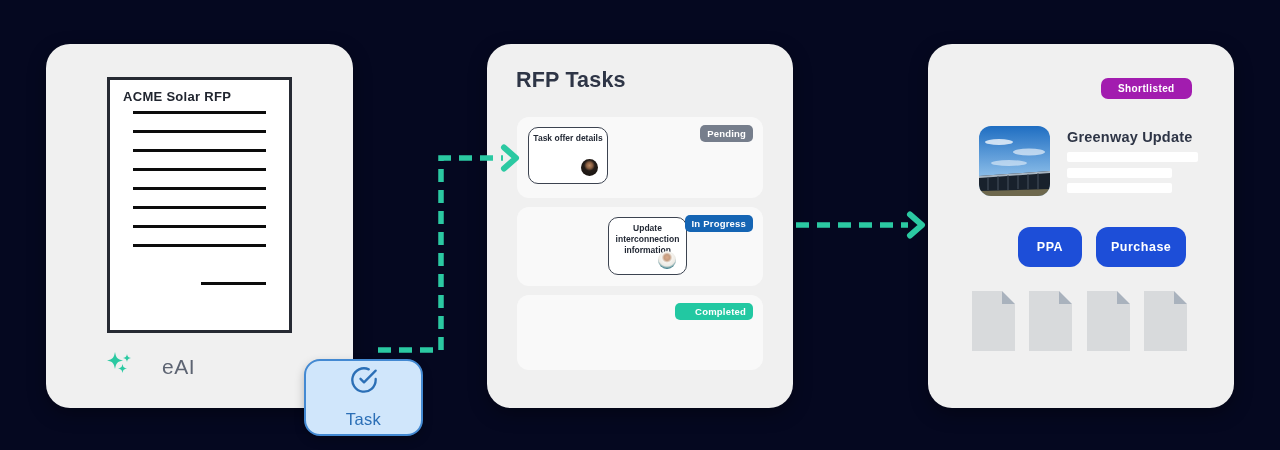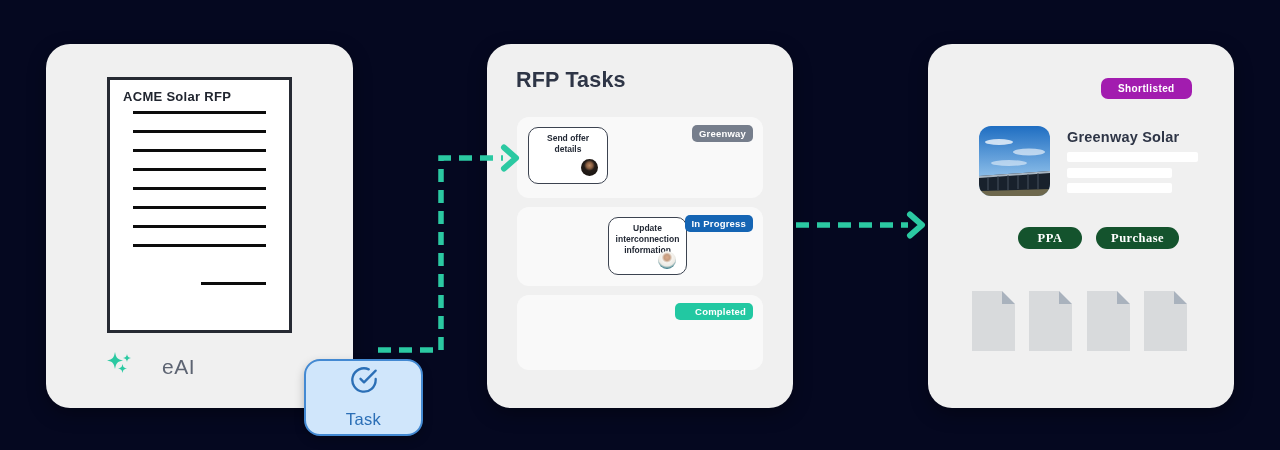--- a/index.html
+++ b/index.html
@@ -104,25 +104,25 @@
   .vendor-name {
     position:absolute; left:139px; top:85px;
     font-size:14.5px; font-weight:bold; color:#2e3546; letter-spacing:0.2px;
   }
   .ph-bar { position:absolute; left:139px; height:10px; background:#ffffff; border-radius:2px; }
   .bar-1 { top:108px; width:131px; }
   .bar-2 { top:124px; width:105px; }
   .bar-3 { top:139px; width:105px; }
 
   .pill-btn {
-    position:absolute; top:183px; height:22px;
-    background:#14532d; color:#ffffff; font-size:12.5px; font-weight:bold;
+    position:absolute; top:183px; height:40px;
+    background:#1d4ed8; color:#ffffff; font-size:12.5px; font-weight:bold;
     border:none; border-radius:12px; padding:0 15px; letter-spacing:0.5px;
     display:flex; align-items:center; justify-content:center; cursor:pointer;
-    font-family:Liberation Serif, serif;
+    font-family:Liberation Sans, sans-serif;
   }
   .btn-ppa { left:90px; min-width:64px; box-sizing:border-box; }
   .btn-purchase { left:168px; }
 
   .file {
     position:absolute; top:247px; width:43px; height:60px; background:#d8dadc;
   }
   .file::before {
     content:""; position:absolute; top:0; right:0; width:0; height:0;
     border-left:13px solid #a9b2bd; border-top:13px solid #f0f0f0;
@@ -173,24 +173,24 @@
       </span>
       <span class="task-btn-label">Task</span>
     </div>
   </div>
 
   <div class="panel panel2">
     <div class="rfp-title">RFP Tasks</div>
 
     <div class="task-row row-1">
       <div class="task-card card-1">
-        <div class="task-card-label">Send offer details</div>
+        <div class="task-card-label">Task offer details</div>
         <div class="avatar avatar-1"></div>
       </div>
-      <div class="badge badge-pending">Greenway</div>
+      <div class="badge badge-pending">Pending</div>
     </div>
 
     <div class="task-row row-2">
       <div class="task-card card-2">
         <div class="task-card-label">Update interconnection information</div>
         <div class="avatar avatar-2"></div>
       </div>
       <div class="badge badge-inprogress">In Progress</div>
     </div>
 
@@ -221,21 +221,21 @@
           <line x1="9" y1="51" x2="9" y2="64"></line>
           <line x1="19" y1="50" x2="19" y2="64"></line>
           <line x1="29" y1="49" x2="29" y2="64"></line>
           <line x1="39" y1="49" x2="39" y2="63"></line>
           <line x1="49" y1="48" x2="49" y2="63"></line>
           <line x1="59" y1="47" x2="59" y2="63"></line>
         </g>
       </svg>
     </div>
 
-    <div class="vendor-name">Greenway Solar</div>
+    <div class="vendor-name">Greenway Update</div>
     <div class="ph-bar bar-1"></div>
     <div class="ph-bar bar-2"></div>
     <div class="ph-bar bar-3"></div>
 
     <button class="pill-btn btn-ppa">PPA</button>
     <button class="pill-btn btn-purchase">Purchase</button>
 
     <div class="file file-1"></div>
     <div class="file file-2"></div>
     <div class="file file-3"></div>

